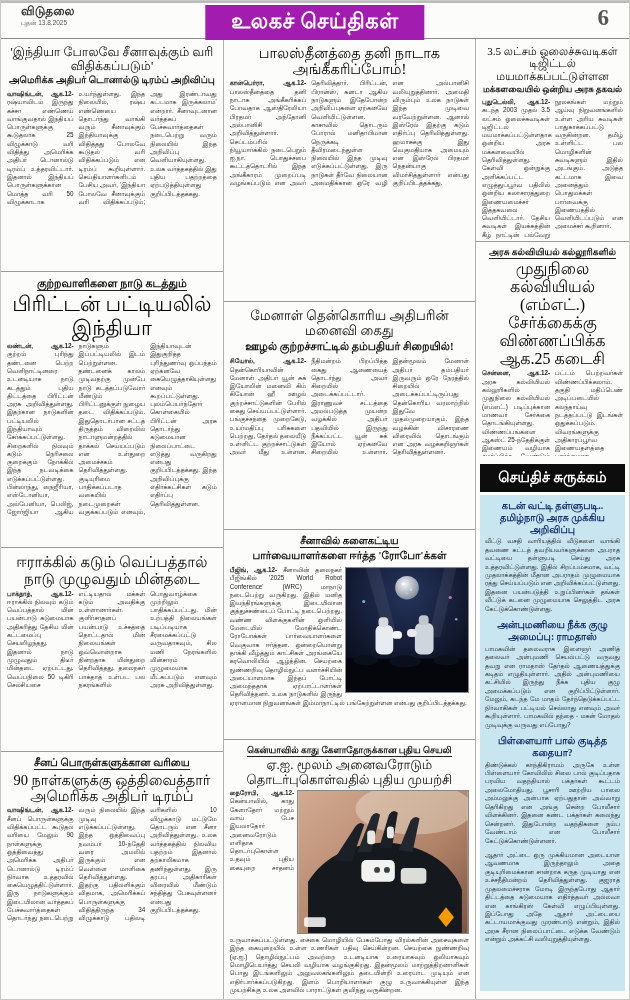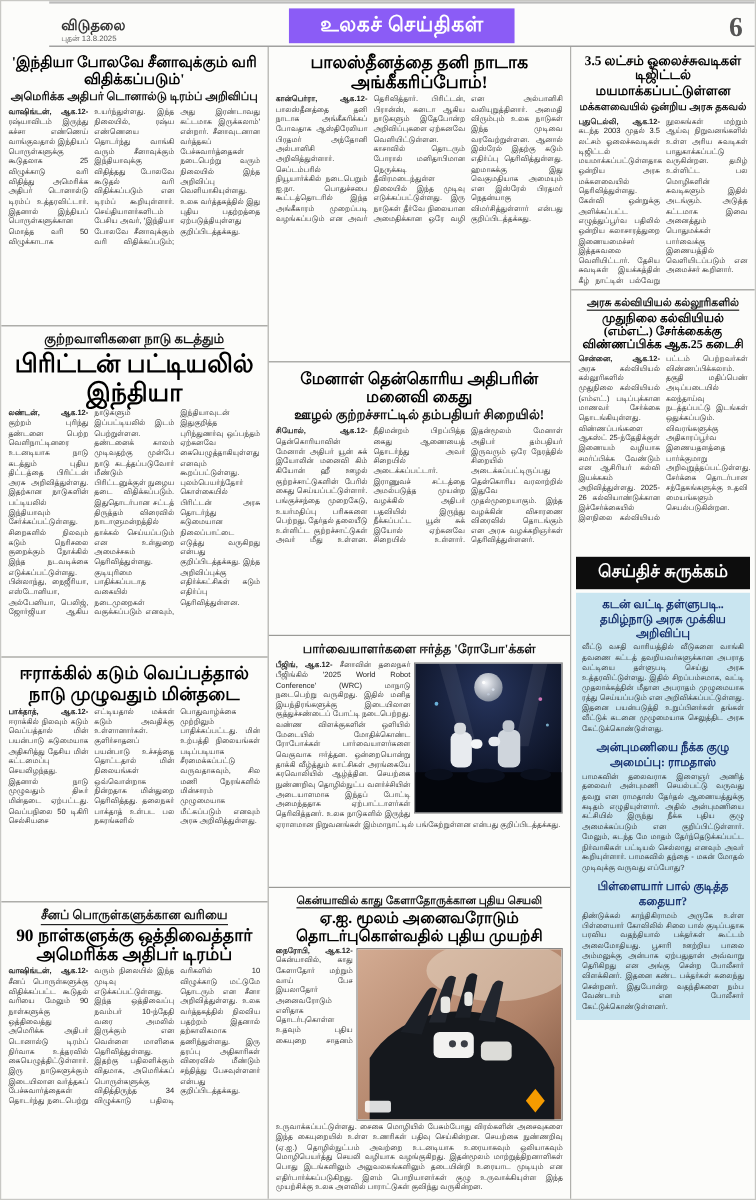--- a/index.html
+++ b/index.html
@@ -5,46 +5,46 @@
   * { margin:0; padding:0; box-sizing:border-box; }
   html,body { background:#e8e8e4; }
   .page {
     width:630px; height:1000px; margin:0 auto; background:#fcfcfa;
     font-family:"Liberation Sans", sans-serif; color:#111; position:relative;
     border:1px solid #c8c8c4; overflow:hidden;
   }
   
   .header {
     height:38px; border-top:2px solid #bbb; border-bottom:1px solid #8a8a8a;
-    display:flex; align-items:flex-end; padding:2px 10px; position:relative;margin-left:40px;
+    display:flex; align-items:flex-start; padding:2px 20px; position:relative;
   }
   .masthead { display:flex; flex-direction:column; line-height:1.1; }
   .paper-name { font-family:"Liberation Serif", serif; font-weight:bold; font-size:12px; color:#333; }
   .issue-date { font-size:6.5px; color:#555; margin-top:1px; }
   .section-box {
     position:absolute; left:50%; transform:translateX(-50%);
-    background:#8b5cf6; color:#fff; font-family:"Liberation Serif", serif;
-    font-weight:bold; font-size:17px; padding:4px 26px; letter-spacing:.5px;
+    background:#a21caf; color:#fff; font-family:"Liberation Serif", serif;
+    font-weight:bold; font-size:21px; padding:4px 26px; letter-spacing:.5px;
   }
   .page-number { margin-left:auto; font-family:"Liberation Serif", serif; font-weight:bold; font-size:23px; color:#555; }
   
   .content { display:flex; height:962px; }
   .colL { width:224px; border-right:1px solid #b0b0ac; }
   .colM { width:276px; border-right:1px solid #b0b0ac; }
   .colR { width:153px; }
   .article { padding:5px 6px 3px 6px; overflow:hidden; }
   .article + .article { border-top:1px solid #9a9a96; }
   
   .kicker {
     display:block; text-align:center; font-family:"Liberation Serif", serif;
     font-weight:bold; font-size:10.5px; margin-bottom:2px;
   }
   .kicker > span { border-bottom:1px solid #222; padding-bottom:1px; }
   .headline {
-    text-align:center; font-family:"Liberation Serif", serif; font-weight:bold;
+    text-align:center; font-family:"Liberation Serif", serif; font-weight:normal;
     color:#000; line-height:1.12; margin:1px 0 2px 0;
   }
   .subhead {
     text-align:center; font-family:"Liberation Serif", serif; font-weight:bold;
     font-size:9.5px; margin-bottom:3px;
   }
   .h-xl { font-size:21px; }
   .h-lg { font-size:15px; }
   .h-md { font-size:13px; }
   .h-sm { font-size:11px; }
@@ -54,21 +54,21 @@
   .cols-2 { column-count:2; }
   .dateline { font-weight:bold; }
   .flowbody { font-size:6.3px; line-height:1.32; text-align:justify; color:#1c1c1c; }
   
   .photo { float:right; margin:1px 0 2px 3px; border:1px solid #888; }
   
   .brief-header {
     margin:8px 4px 0 4px; background:#0d0d0d; color:#fff; text-align:center;
     font-family:"Liberation Serif", serif; font-weight:bold; font-size:14.5px; padding:5px 2px;
   }
-  .brief-panel { margin:3px 4px 4px 4px; background:#c9e5f0; padding:5px 5px; height:356px; overflow:hidden; }
+  .brief-panel { margin:3px 4px 4px 4px; background:#c9e5f0; padding:5px 5px; height:496px; overflow:hidden; }
   .brief-item { margin-bottom:6px; }
   .brief-title {
     text-align:center; font-family:"Liberation Serif", serif; font-weight:bold;
     font-size:9.8px; color:#16306e; line-height:1.2; margin-bottom:2px;
   }
   .brief-body { font-size:6.3px; line-height:1.34; text-align:justify; color:#222; }
 </style>
 </head>
 <body>
 
@@ -137,20 +137,21 @@
       <div class="article" style="height:228px;">
         <div class="headline" style="font-size:13.5px;">மேனாள் தென்கொரிய அதிபரின் மனைவி கைது</div>
         <div class="subhead" style="font-size:11px;">ஊழல் குற்றச்சாட்டில் தம்பதியர் சிறையில்!</div>
         <div class="body-cols cols-3">
           <span class="dateline">சியோல், ஆக.12-</span>
           <span>தென்கொரியாவின் மேனாள் அதிபர் யூன் சுக் இயோலின் மனைவி கிம் கியோன் ஹீ ஊழல் குற்றச்சாட்டுகளின் பேரில் கைது செய்யப்பட்டுள்ளார். பங்குச்சந்தை முறைகேடு, உயர்மதிப்பு பரிசுகளை பெற்றது, தேர்தல் தலையீடு உள்ளிட்ட குற்றச்சாட்டுகள் அவர் மீது உள்ளன. நீதிமன்றம் பிறப்பித்த கைது ஆணையைத் தொடர்ந்து அவர் சிறையில் அடைக்கப்பட்டார். இராணுவச் சட்டத்தை அமல்படுத்த முயன்ற வழக்கில் அதிபர் பதவியில் இருந்து நீக்கப்பட்ட யூன் சுக் இயோல் ஏற்கனவே சிறையில் உள்ளார். இதன்மூலம் மேனாள் அதிபர் தம்பதியர் இருவரும் ஒரே நேரத்தில் சிறையில் அடைக்கப்பட்டிருப்பது தென்கொரிய வரலாற்றில் இதுவே முதல்முறையாகும். இந்த வழக்கின் விசாரணை விரைவில் தொடங்கும் என அரசு வழக்கறிஞர்கள் தெரிவித்துள்ளனர்.</span>
         </div>
       </div>
 
       <div class="article" style="height:210px;">
+        <span class="kicker" style="font-size:10px;"><span>சீனாவில் களைகட்டிய</span></span>
         <div class="subhead" style="font-size:10.5px;">பார்வையாளர்களை ஈர்த்த 'ரோபோ'க்கள்</div>
         <div class="flowbody">
           <svg class="photo" width="124" height="126" viewBox="0 0 124 126">
             <defs>
               <radialGradient id="nightGlow" cx="50%" cy="20%" r="80%">
                 <stop offset="0%" stop-color="#26345c"></stop>
                   <stop offset="100%" stop-color="#060a16"></stop>
               </radialGradient>
               <radialGradient id="ballGrad" cx="40%" cy="35%" r="70%">
                 <stop offset="0%" stop-color="#f2f4f8"></stop>
@@ -224,21 +225,21 @@
         <div class="headline" style="font-size:11px;">3.5 லட்சம் ஓலைச்சுவடிகள் டிஜிட்டல் மயமாக்கப்பட்டுள்ளன</div>
         <div class="subhead" style="font-size:8.5px;">மக்களவையில் ஒன்றிய அரசு தகவல்</div>
         <div class="body-cols cols-2">
           <span class="dateline">புதுடெல்லி, ஆக.12-</span>
           <span>கடந்த 2003 முதல் 3.5 லட்சம் ஓலைச்சுவடிகள் டிஜிட்டல் மயமாக்கப்பட்டுள்ளதாக ஒன்றிய அரசு மக்களவையில் தெரிவித்துள்ளது. கேள்வி ஒன்றுக்கு அளிக்கப்பட்ட எழுத்துப்பூர்வ பதிலில் ஒன்றிய கலாசாரத்துறை இணையமைச்சர் இத்தகவலை வெளியிட்டார். தேசிய சுவடிகள் இயக்கத்தின் கீழ் நாட்டின் பல்வேறு நூலகங்கள் மற்றும் ஆய்வு நிறுவனங்களில் உள்ள அரிய சுவடிகள் பாதுகாக்கப்பட்டு வருகின்றன. தமிழ் உள்ளிட்ட பல மொழிகளின் சுவடிகளும் இதில் அடங்கும். அடுத்த கட்டமாக இவை அனைத்தும் பொதுமக்கள் பார்வைக்கு இணையத்தில் வெளியிடப்படும் என அமைச்சர் கூறினார்.</span>
         </div>
       </div>
 
       <div class="article" style="height:215px;">
         <span class="kicker" style="font-size:9px;"><span>அரசு கல்வியியல் கல்லூரிகளில்</span></span>
-        <div class="headline" style="font-size:10px;">முதுநிலை கல்வியியல் (எம்எட்.) சேர்க்கைக்கு விண்ணப்பிக்க ஆக.25 கடைசி</div>
+        <div class="headline" style="font-size:16px;">முதுநிலை கல்வியியல் (எம்எட்.) சேர்க்கைக்கு விண்ணப்பிக்க ஆக.25 கடைசி</div>
         <div class="body-cols cols-2">
           <span class="dateline">சென்னை, ஆக.12-</span>
           <span>அரசு கல்வியியல் கல்லூரிகளில் முதுநிலை கல்வியியல் (எம்எட்.) படிப்புக்கான மாணவர் சேர்க்கை தொடங்கியுள்ளது. விண்ணப்பங்களை ஆகஸ்ட் 25-ந்தேதிக்குள் இணையம் வழியாக சமர்ப்பிக்க வேண்டும் என ஆசிரியர் கல்வி இயக்ககம் அறிவித்துள்ளது. 2025-26 கல்வியாண்டுக்கான இச்சேர்க்கையில் இளநிலை கல்வியியல் பட்டம் பெற்றவர்கள் விண்ணப்பிக்கலாம். தகுதி மதிப்பெண் அடிப்படையில் கலந்தாய்வு நடத்தப்பட்டு இடங்கள் ஒதுக்கப்படும். விவரங்களுக்கு அதிகாரப்பூர்வ இணையதளத்தை பார்க்குமாறு அறிவுறுத்தப்பட்டுள்ளது. சேர்க்கை தொடர்பான சந்தேகங்களுக்கு உதவி மையங்களும் செயல்படுகின்றன.</span>
         </div>
       </div>
 
       <div class="brief-header">செய்திச் சுருக்கம்</div>
 
       <div class="brief-panel">
 

